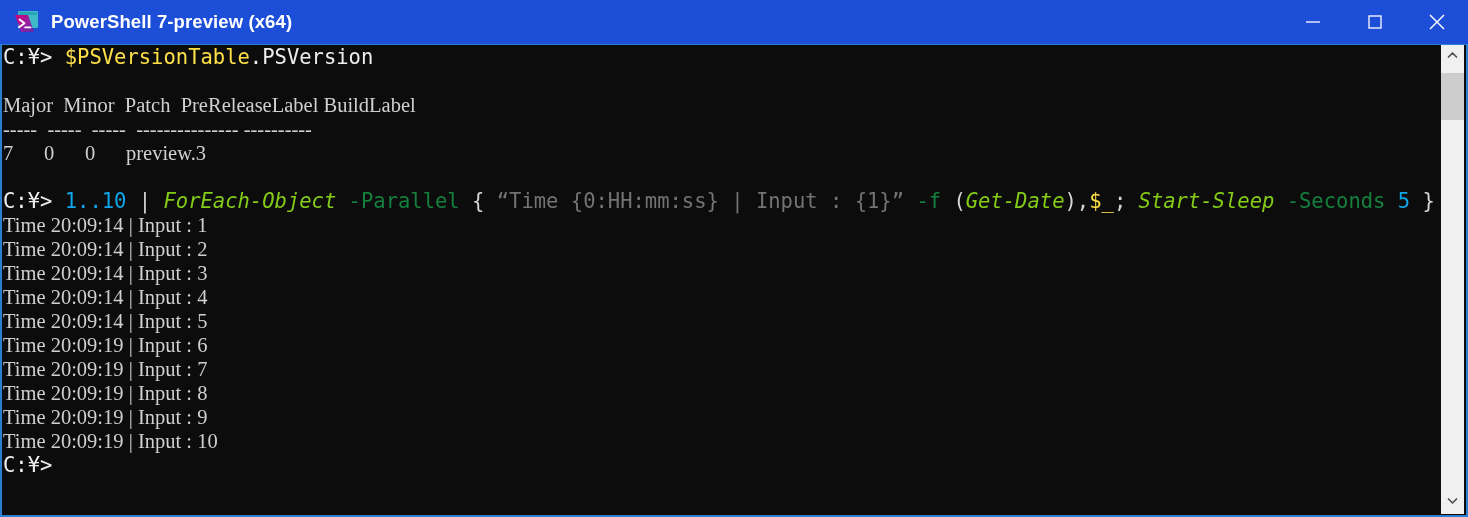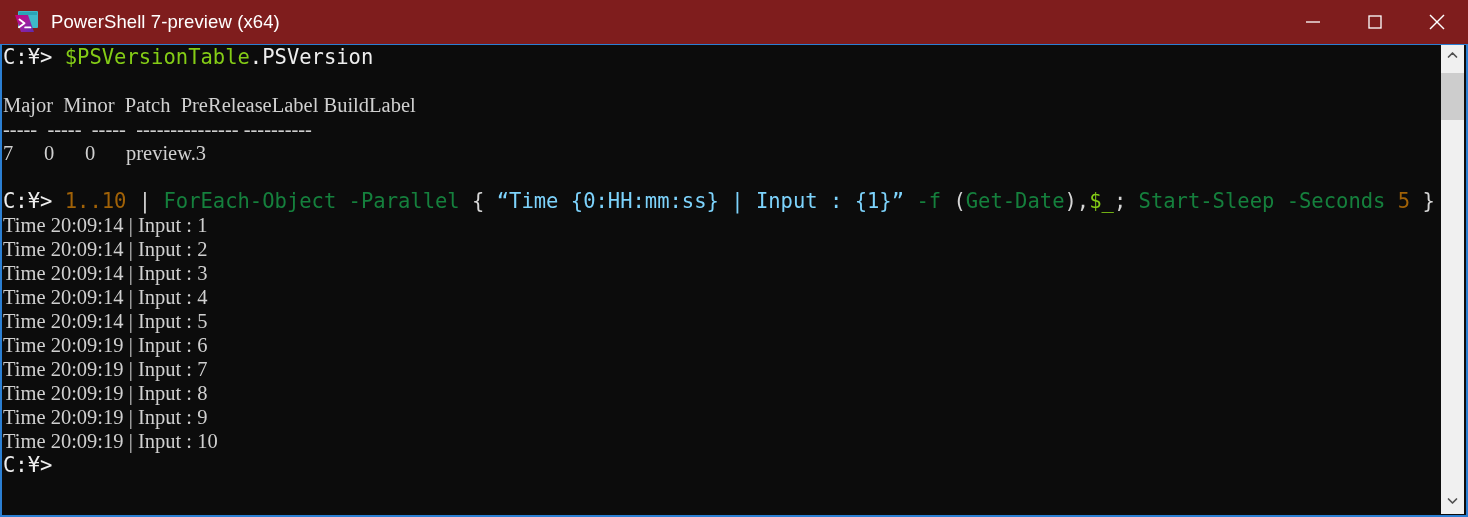--- a/index.html
+++ b/index.html
@@ -21,24 +21,25 @@
     background: #0c0c0c;
     box-sizing: border-box;
   }
 
   
   .titlebar {
     position: absolute;
     top: 0; left: 0;
     width: 1468px;
     height: 44px;
-    background: #7f1d1d;
+    background: #1d4ed8;
     display: flex;
     align-items: center;
     box-sizing: border-box;
+    font-weight: bold;
   }
   .title-icon {
     width: 26px;
     height: 26px;
     margin-left: 14px;
     margin-right: 11px;
     flex: 0 0 auto;
     position: relative;
   }
   .title-text {
@@ -92,25 +93,25 @@
   }
   .line {
     height: 24px;
     white-space: pre;
     padding-left: 1px;
   }
 
   
   .c-white   { color: #eeeeee; }
   .c-out     { color: #d0d0d0; font-family: Liberation Serif, serif; }
-  .c-green   { color: #84cc16; }
-  .c-cmdlet  { color: #15803d; }
+  .c-green   { color: #fde047; }
+  .c-cmdlet  { color: #84cc16; font-style: italic; }
   .c-gray    { color: #15803d; }
-  .c-string  { color: #7dd3fc; }
-  .c-num     { color: #a16207; }
+  .c-string  { color: #737373; }
+  .c-num     { color: #0ea5e9; }
   .c-op      { color: #d6d6d6; }
 
   
   .scrollbar {
     position: absolute;
     right: 2px;
     top: 0px;
     width: 23px;
     height: 469px;
     background: #f0f0f0;

